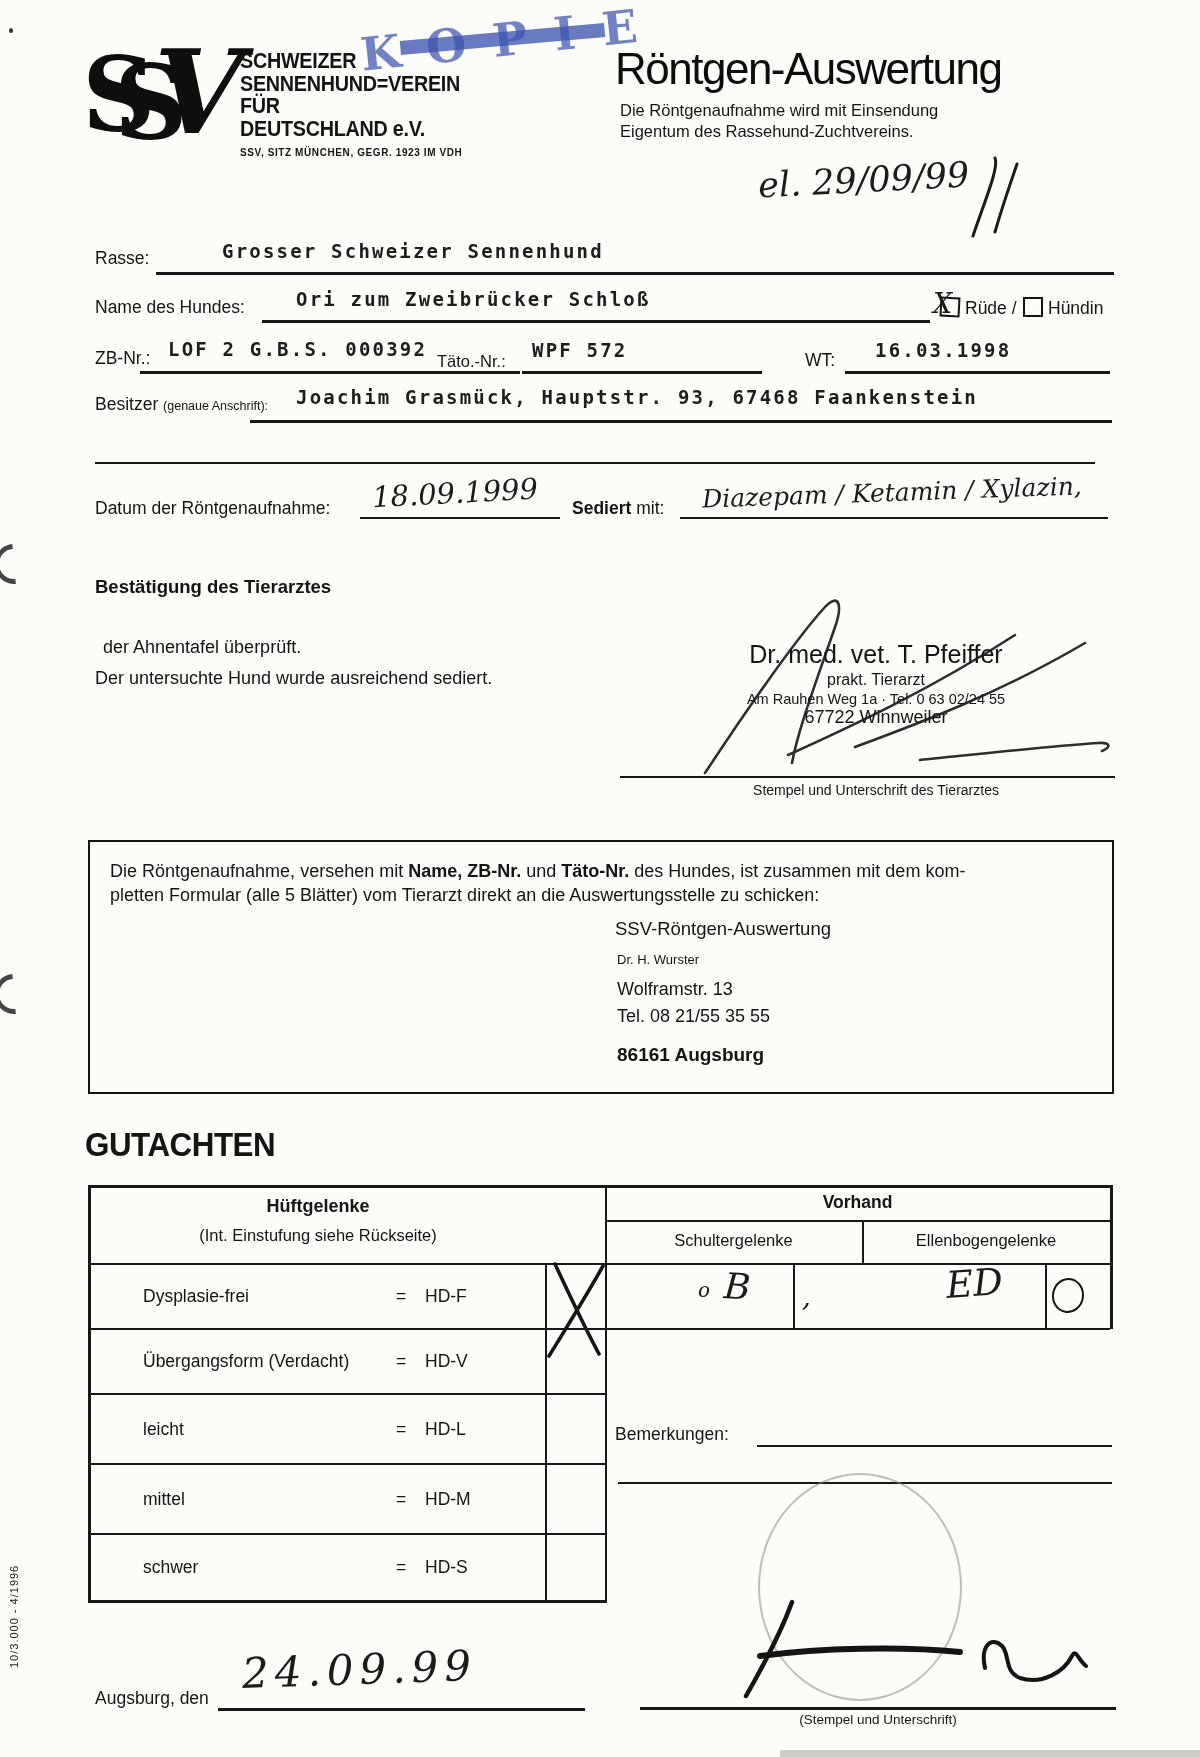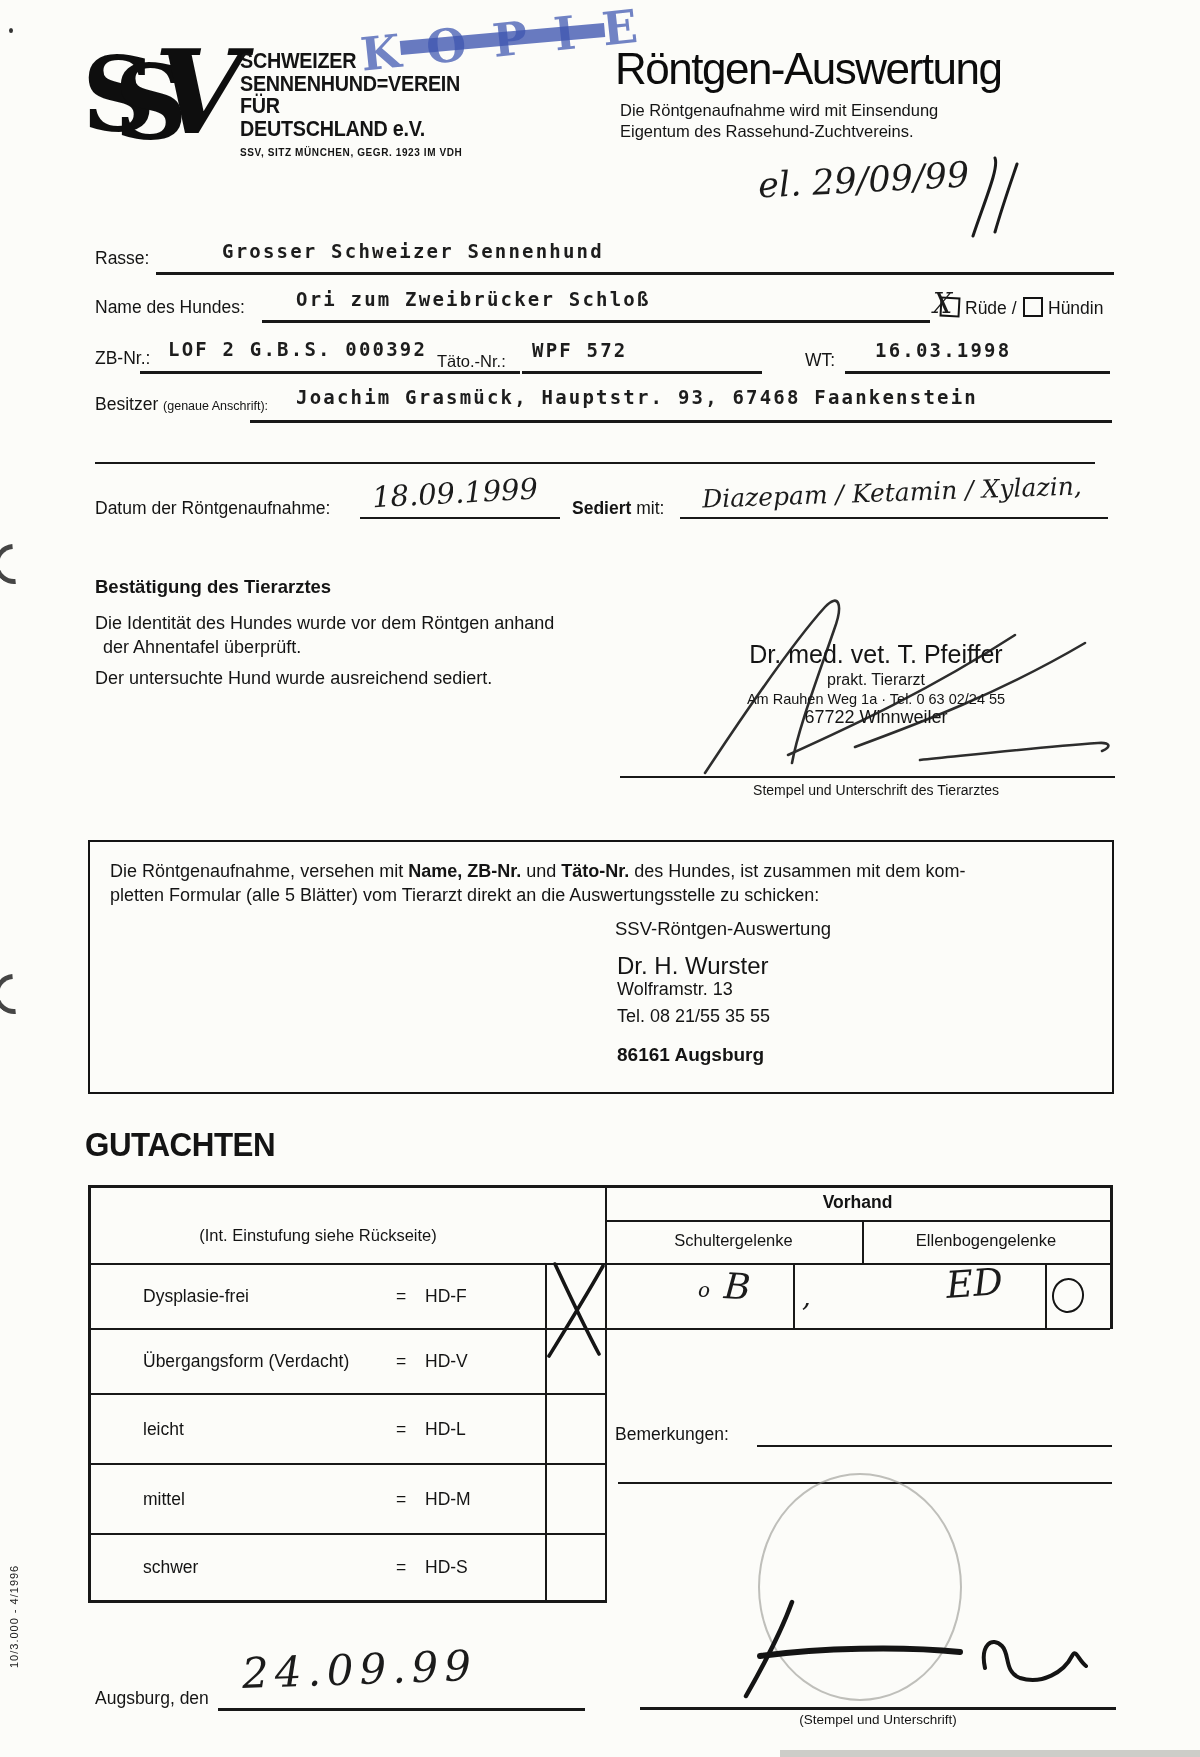--- a/index.html
+++ b/index.html
@@ -98,21 +98,20 @@
   <div class="abs lbl" style="left:95px;top:498px;">Datum der Röntgenaufnahme:</div>
   <div class="ln" style="left:360px;top:517px;width:200px;height:2px;"></div>
   <div class="abs hw" style="left:372px;top:476px;font-size:29px;transform:rotate(-3deg);">18.09.1999</div>
   <div class="abs lbl" style="left:572px;top:498px;">
     <span class="b">Sediert</span><span> mit:</span>
   </div>
   <div class="ln" style="left:680px;top:517px;width:428px;height:2px;"></div>
   <div class="abs hw" style="left:702px;top:478px;font-size:25px;transform:rotate(-2deg);">Diazepam / Ketamin / Xylazin,</div>
 
   <div class="abs b" style="left:95px;top:576px;font-size:18.5px;">Bestätigung des Tierarztes</div>
-  <div class="abs" style="left:95px;top:613px;font-size:18px;">Die Identität des Hundes wurde vor dem Röntgen anhand</div>
   <div class="abs" style="left:103px;top:637px;font-size:18px;">der Ahnentafel überprüft.</div>
   <div class="abs" style="left:95px;top:668px;font-size:18px;">Der untersuchte Hund wurde ausreichend sediert.</div>
 
   <div class="abs" style="left:700px;top:640px;width:352px;text-align:center;">
     <div style="font-size:25px;white-space:nowrap;">Dr. med. vet. T. Pfeiffer</div>
     <div style="font-size:16px;margin-top:2px;">prakt. Tierarzt</div>
     <div style="font-size:14.5px;margin-top:2px;white-space:nowrap;">Am Rauhen Weg 1a · Tel. 0 63 02/24 55</div>
     <div style="font-size:18px;margin-top:0;">67722 Winnweiler</div>
   </div>
   <svg class="abs" width="500" height="180" style="left:620px;top:595px;" viewBox="0 0 500 180">
@@ -125,21 +124,21 @@
   </svg>
   <div class="ln" style="left:620px;top:776px;width:495px;height:2px;"></div>
   <div class="abs" style="left:700px;top:782px;width:352px;text-align:center;font-size:14px;">Stempel und Unterschrift des Tierarztes</div>
 
   <div class="abs" style="left:88px;top:840px;width:1022px;height:250px;border:2.5px solid #141414;">
     <div style="position:absolute;left:20px;top:17px;width:965px;font-size:18px;line-height:24px;">
       <span>Die Röntgenaufnahme, versehen mit </span><span class="b">Name, ZB-Nr.</span><span> und </span><span class="b">Täto-Nr.</span><span> des Hundes, ist zusammen mit dem kom-</span><br>
       <span>pletten Formular (alle 5 Blätter) vom Tierarzt direkt an die Auswertungsstelle zu schicken:</span>
     </div>
     <div class="abs" style="left:525px;top:76px;font-size:18.5px;">SSV-Röntgen-Auswertung</div>
-    <div class="abs" style="left:527px;top:110px;font-size:24px;">Dr. H. Wurster</div>
+    <div class="abs" style="left:527px;top:110px;font-size:13px;">Dr. H. Wurster</div>
     <div class="abs" style="left:527px;top:137px;font-size:18px;">Wolframstr. 13</div>
     <div class="abs" style="left:527px;top:164px;font-size:18px;">Tel. 08 21/55 35 55</div>
     <div class="abs b" style="left:527px;top:202px;font-size:19px;">86161 Augsburg</div>
   </div>
 
   <div class="abs b" style="left:85px;top:1126px;font-size:33px;letter-spacing:-0.5px;transform:scaleX(0.95);transform-origin:left top;">GUTACHTEN</div>
 
   <div class="ln" style="left:88px;top:1185px;width:1022px;height:2.5px;"></div>
   <div class="ln" style="left:605px;top:1220px;width:505px;height:1.6px;"></div>
   <div class="ln" style="left:88px;top:1263px;width:1022px;height:2px;"></div>
@@ -149,20 +148,21 @@
   <div class="ln" style="left:88px;top:1533px;width:519px;height:2px;"></div>
   <div class="ln" style="left:88px;top:1600px;width:519px;height:3px;"></div>
   <div class="ln" style="left:88px;top:1185px;width:2.5px;height:417px;"></div>
   <div class="ln" style="left:545px;top:1263px;width:1.6px;height:339px;"></div>
   <div class="ln" style="left:605px;top:1185px;width:2px;height:417px;"></div>
   <div class="ln" style="left:862px;top:1220px;width:1.6px;height:44px;"></div>
   <div class="ln" style="left:793px;top:1263px;width:1.6px;height:66px;"></div>
   <div class="ln" style="left:1045px;top:1263px;width:1.6px;height:66px;"></div>
   <div class="ln" style="left:1110px;top:1185px;width:2.5px;height:144px;"></div>
 
+  <div class="abs b" style="left:88px;top:1196px;width:460px;text-align:center;font-size:18px;">Hüftgelenke</div>
   <div class="abs b" style="left:605px;top:1192px;width:505px;text-align:center;font-size:17.5px;">Vorhand</div>
   <div class="abs" style="left:88px;top:1226px;width:460px;text-align:center;font-size:16.5px;">(Int. Einstufung siehe Rückseite)</div>
   <div class="abs" style="left:605px;top:1231px;width:257px;text-align:center;font-size:16.5px;">Schultergelenke</div>
   <div class="abs" style="left:862px;top:1231px;width:248px;text-align:center;font-size:16.5px;">Ellenbogengelenke</div>
 
   <div class="abs cell-label" style="left:143px;top:1286px;">Dysplasie-frei</div>
   <div class="abs cell-label" style="left:396px;top:1286px;">=</div>
   <div class="abs cell-label" style="left:425px;top:1286px;">HD-F</div>
   <div class="abs cell-label" style="left:143px;top:1351px;">Übergangsform (Verdacht)</div>
   <div class="abs cell-label" style="left:396px;top:1351px;">=</div>

